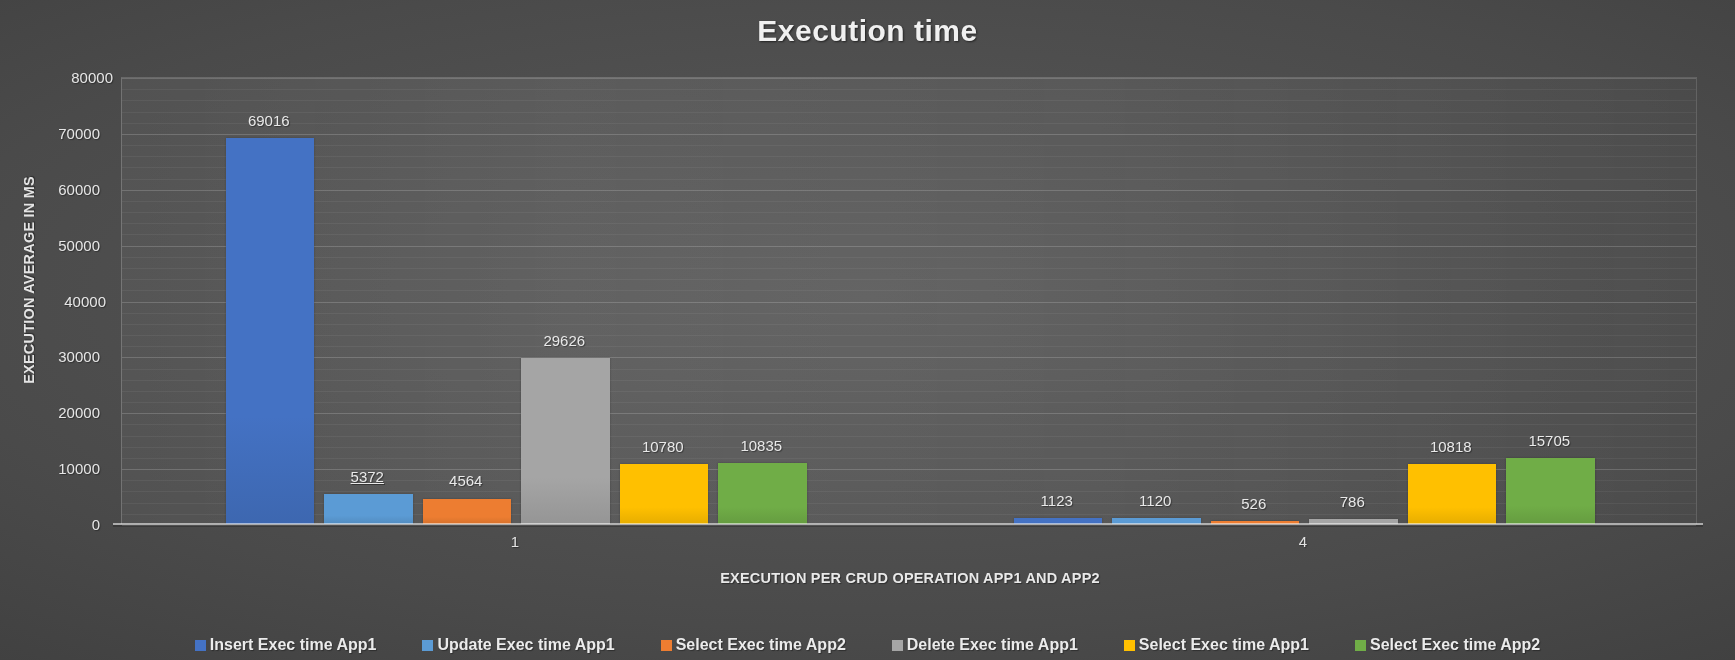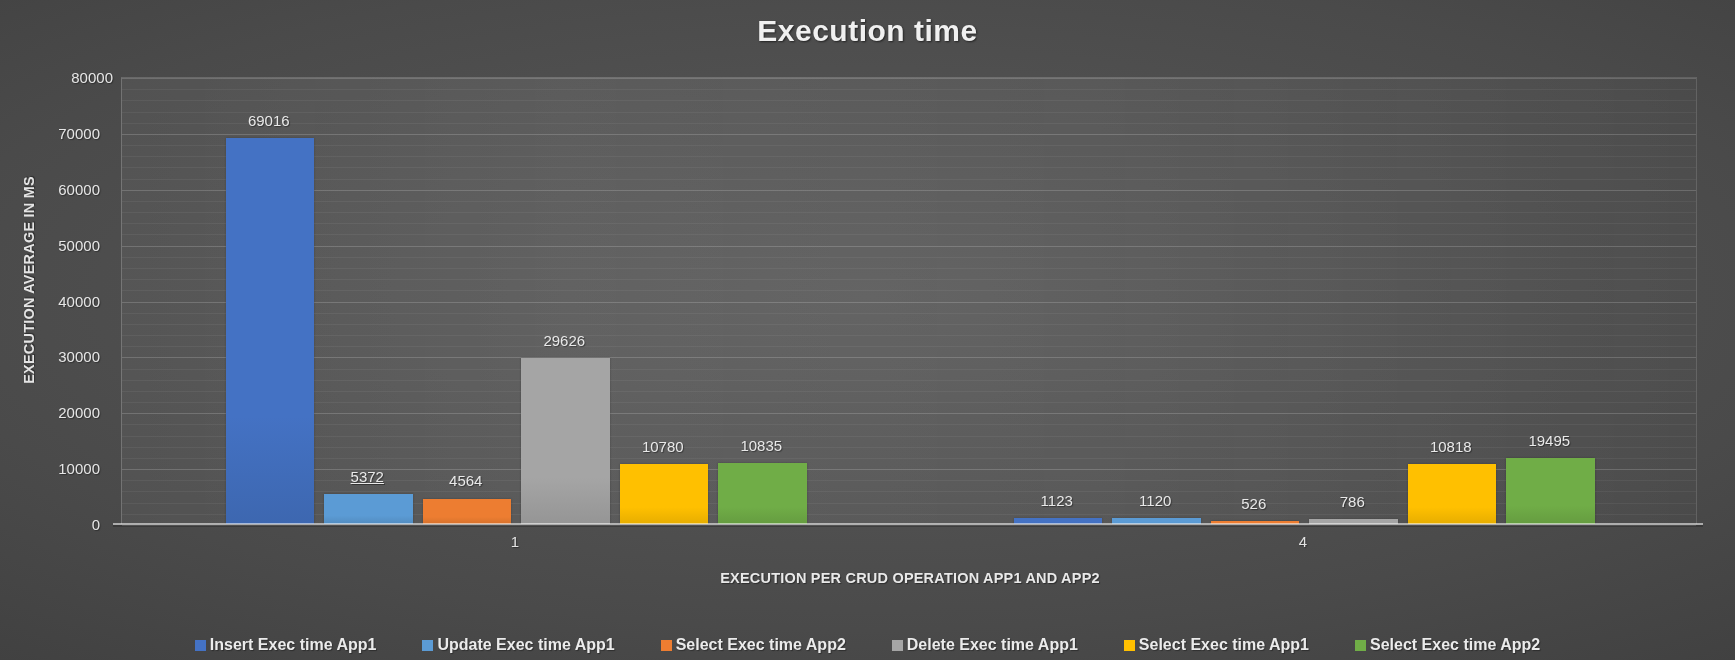--- a/index.html
+++ b/index.html
@@ -255,21 +255,21 @@
       <div class="bar" style="left: 1187px; width: 88.5px; height: 5.43664px; background: linear-gradient(rgb(165, 165, 165) 0%, rgb(165, 165, 165) 72%, rgb(149, 149, 149) 100%);"></div>
       <div class="bar" style="left: 1285.5px; width: 88.5px; height: 60.4456px; background: linear-gradient(rgb(255, 192, 0) 0%, rgb(255, 192, 0) 72%, rgb(230, 173, 0) 100%);"></div>
       <div class="bar" style="left: 1384px; width: 88.5px; height: 65.6419px; background: linear-gradient(rgb(112, 173, 71) 0%, rgb(112, 173, 71) 72%, rgb(101, 156, 64) 100%);"></div>
     </div>
 
   <div id="y-ticks">
       <div class="y-tick-wrap" style="top: 524px;">0</div>
       <div class="y-tick-wrap" style="top: 468.125px;">10000</div>
       <div class="y-tick-wrap" style="top: 412.25px;">20000</div>
       <div class="y-tick-wrap" style="top: 356.375px;">30000</div>
-      <div class="y-tick-wrap" style="top: 300.5px;">40000</div>
+      <div class="y-tick-wrap" style="top: 300.5px; margin-left: 6px;">40000</div>
       <div class="y-tick-wrap" style="top: 244.625px;">50000</div>
       <div class="y-tick-wrap" style="top: 188.75px;">60000</div>
       <div class="y-tick-wrap" style="top: 132.875px;">70000</div>
       <div class="y-tick-wrap" style="top: 77px; margin-left: 13px;">80000</div>
     </div>
 
   <div id="cat-labels"></div>
 
   <div id="axis-line-shadow"></div>
   <div id="axis-line"></div>
@@ -308,15 +308,15 @@
     <div class="bar-label" style="left: 465.75px; top: 472.499px;">4564</div>
     <div class="bar-label" style="left: 564.25px; top: 332.465px;">29626</div>
     <div class="bar-label" style="left: 662.75px; top: 437.767px;">10780</div>
     <div class="bar-label" style="left: 761.25px; top: 437.459px;">10835</div>
     <div class="cat-label" style="left: 515px;">1</div>
     <div class="bar-label" style="left: 1056.75px; top: 491.725px;">1123</div>
     <div class="bar-label" style="left: 1155.25px; top: 491.742px;">1120</div>
     <div class="bar-label" style="left: 1253.75px; top: 495.061px;">526</div>
     <div class="bar-label" style="left: 1352.25px; top: 492.563px;">786</div>
     <div class="bar-label" style="left: 1450.75px; top: 437.554px;">10818</div>
-    <div class="bar-label" style="left: 1549.25px; top: 432.358px;">19495</div>
+    <div class="bar-label" style="left: 1549.25px; top: 432.358px;">15705</div>
     <div class="cat-label" style="left: 1303px;">4</div>
   </div>
 
 </body></html>

